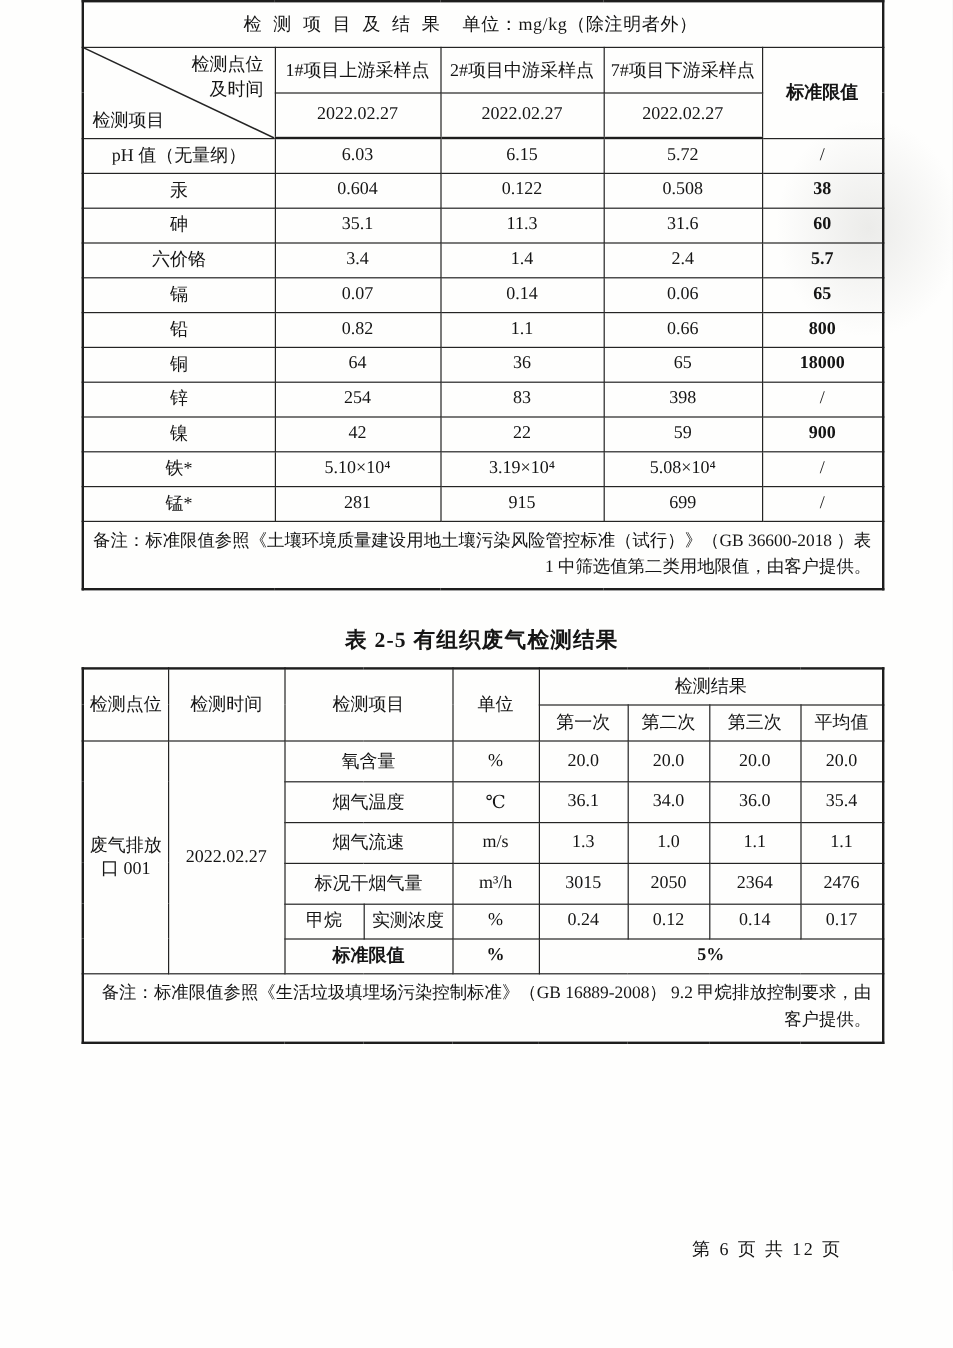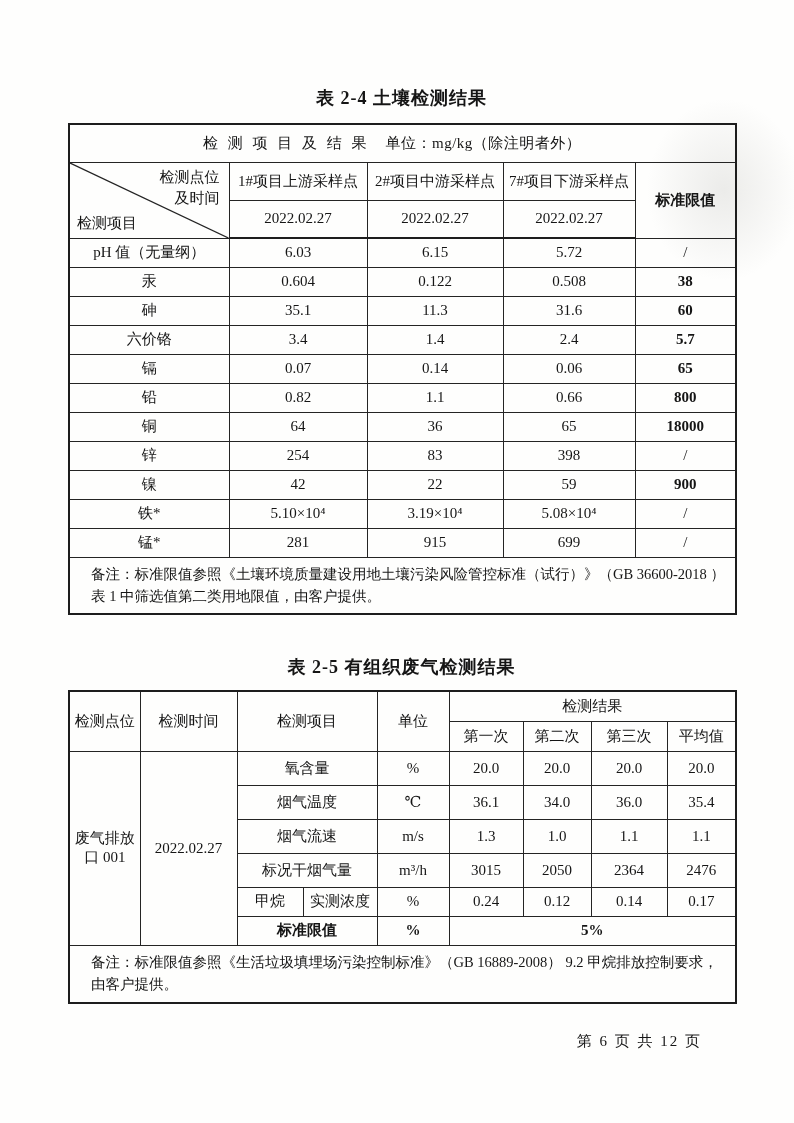--- a/index.html
+++ b/index.html
@@ -11,21 +11,21 @@
     overflow:hidden;
   }
   .smudge {
     position:absolute; right:-40px; top:60px; width:220px; height:260px;
     background:radial-gradient(closest-side, rgba(180,180,175,0.25), rgba(180,180,175,0) 70%);
     pointer-events:none;
   }
   .content { position:absolute; left:68px; top:0; width:667px; }
   .tbl-title { text-align:center; font-size:18px; font-weight:600; letter-spacing:1px; }
   .t1-title { margin-top:86px; margin-bottom:13px; }
-  .t2-title { margin-top:40px; margin-bottom:11px;font-family:Liberation Serif, serif; }
+  .t2-title { margin-top:29px; margin-bottom:11px;font-family:Liberation Serif, serif; }
 
   table { border-collapse:collapse; table-layout:fixed; width:667px; }
   td {
     border:1.5px solid #242424; text-align:center; vertical-align:middle;
     font-size:15px; padding:1px 3px; overflow:hidden;
   }
   table { border:2px solid #1d1d1d; }
 
   .hdr-units { font-size:15px; }
   .hdr-units .inner { display:flex; align-items:center; padding-left:130px;text-align:right; }
@@ -36,35 +36,34 @@
   .corner svg { position:absolute; left:0; top:0; width:100%; height:100%; display:block; }
   .corner .top { position:absolute; top:4px; right:9px; text-align:right; line-height:1.4; font-size:15px; }
   .corner .bottom { position:absolute; left:7px; bottom:5px; font-size:15px; }
 
   .limit-hdr { font-weight:600; }
   .thickb td { border-bottom:2.5px solid #1d1d1d; }
   .b { font-weight:700; }
   .date { font-size:15px; }
 
   .remark td {
-    text-align:left; font-size:14.5px; line-height:1.55; padding:5px 9px 6px 21px;
+    text-align:right; font-size:14.5px; line-height:1.55; padding:5px 9px 6px 3px;
   }
 
   .t2 .hdr td { font-size:15px; }
   .footer { position:absolute; top:1032px; right:92px; font-size:15px; letter-spacing:2px; }
 </style>
 </head>
 <body>
 
 <div class="page">
   <div class="smudge"></div>
 
   <div class="content">
 
-    <div class="tbl-title t1-title">表 2-4 土壤检测结果</div>
 
     <table class="t1">
       <colgroup>
         <col style="width:160px">
           <col style="width:138px">
           <col style="width:136px">
           <col style="width:132px">
           <col style="width:101px">
       </colgroup>
       <tbody>

